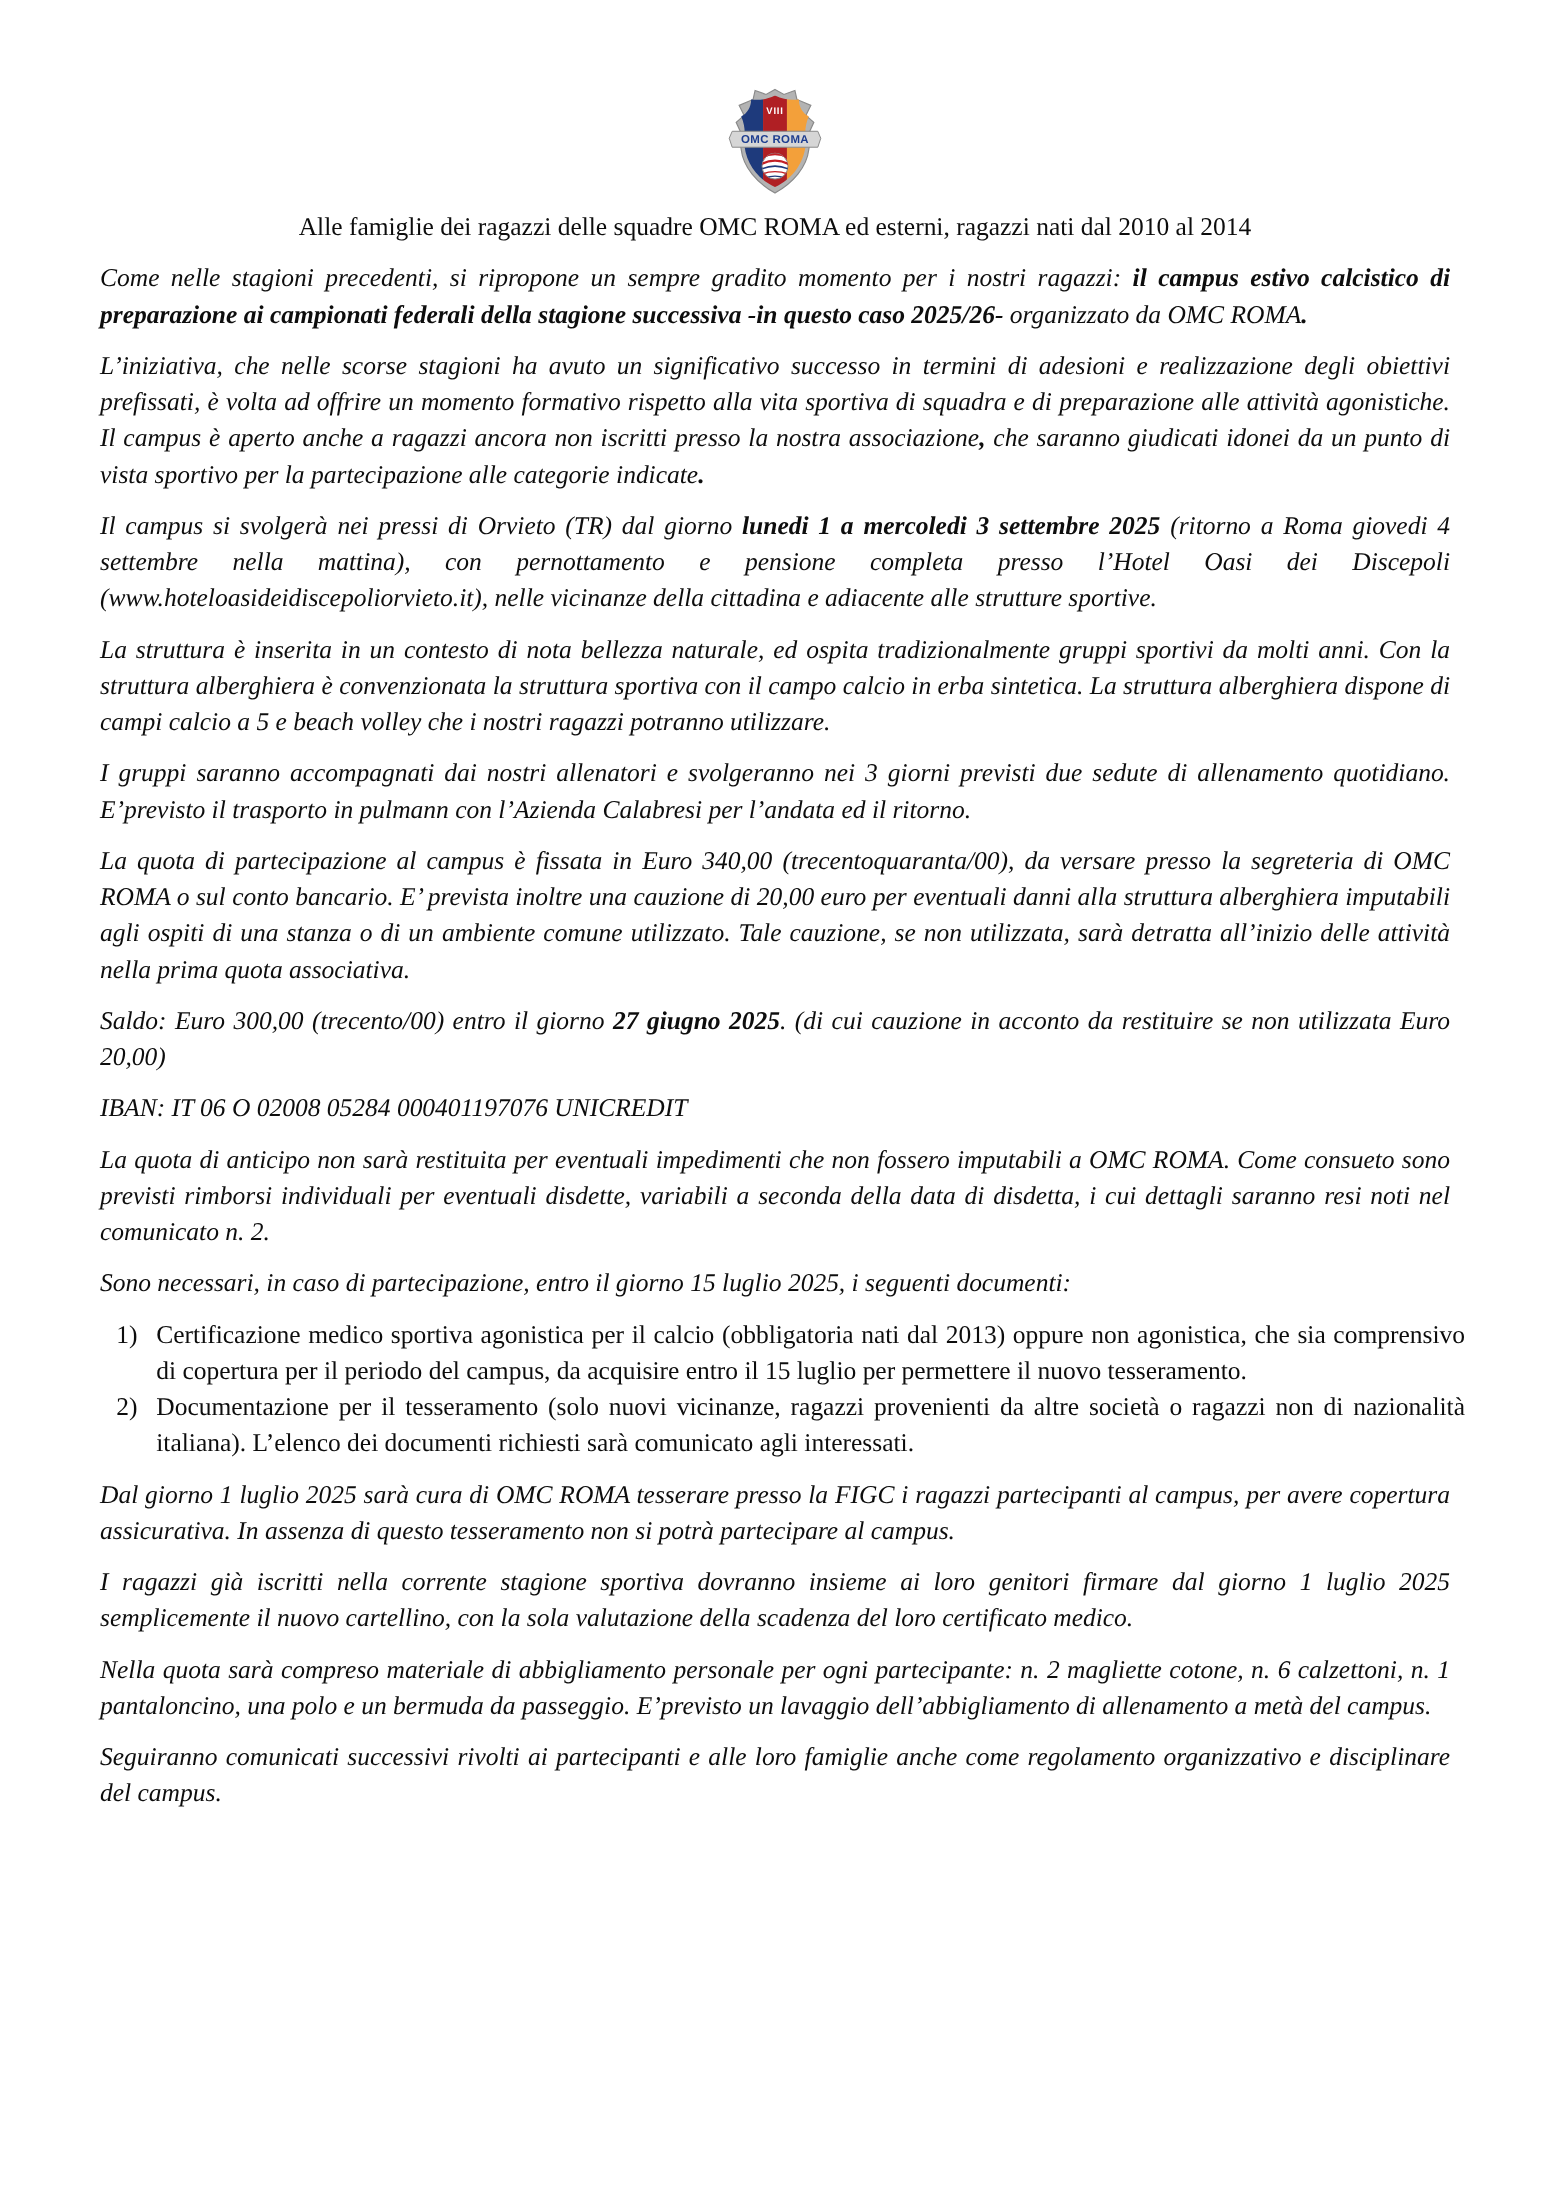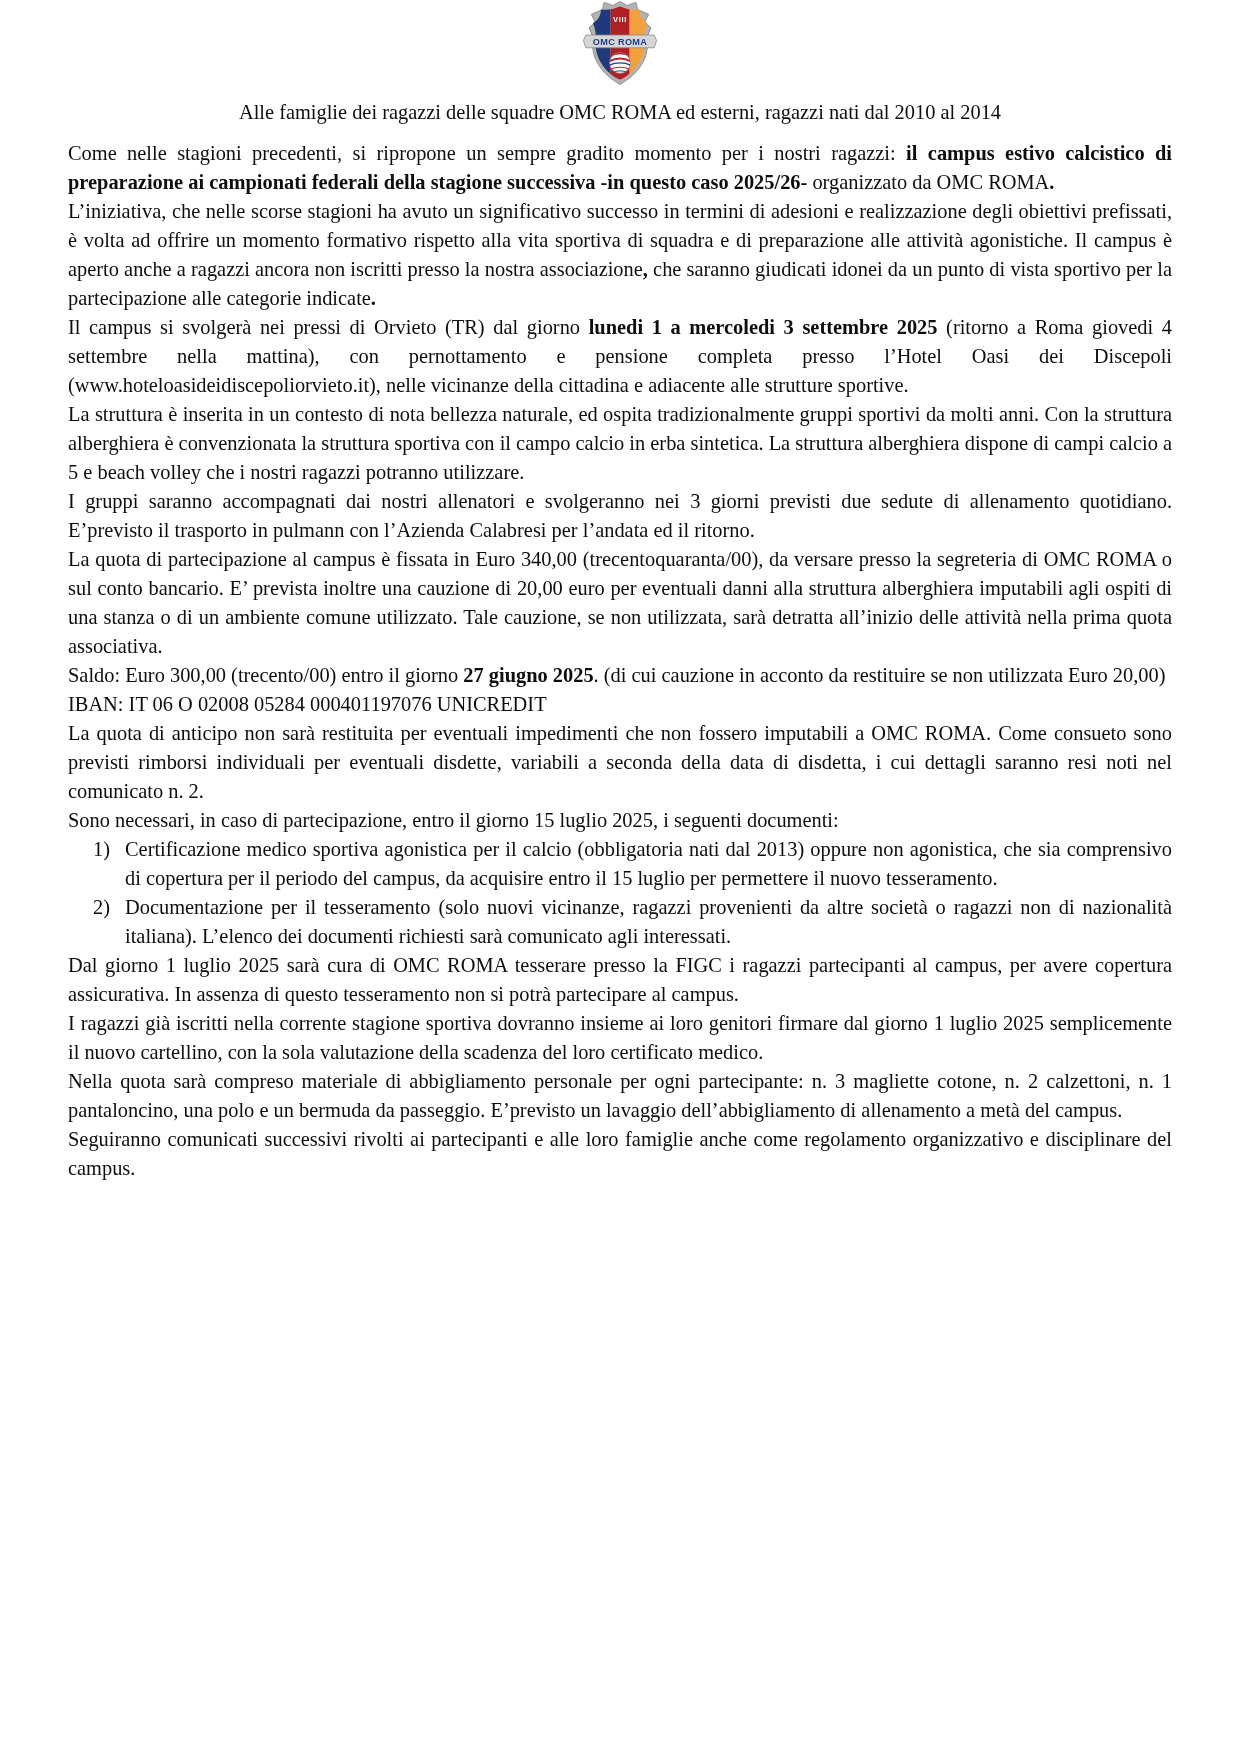--- a/index.html
+++ b/index.html
@@ -8,42 +8,44 @@
     min-height:1754px;
     background:#ffffff;
     font-family:"Liberation Serif","DejaVu Serif",serif;
     color:#0d0d0d;
   }
   .page{
     width:1240px;
     height:1458px;
     position:relative;
     box-sizing:border-box;
+    padding-top:70px;
     overflow:hidden;
   }
   .content{
     width:1104px;
     margin:0 auto;
     font-size:20.4px;
     line-height:29px;
   }
   .logo-wrap{
     text-align:center;
     margin:0 0 12px 0;
     line-height:0;
   }
   .logo-wrap svg{display:inline-block;}
   .center-line{
     margin:12px;
     text-align:center;
     white-space:pre-wrap;
   }
   p.para{
-    margin:0;
+    margin:12px;
     text-align:justify;
+    font-style:italic;
   }
   .bold{font-weight:700;}
   .list-item{
     display:flex;
     padding-left:25px;
   }
   .li-num{flex:0 0 32px;}
   .li-text{flex:1 1 auto;text-align:justify;}
   .footer{
     position:relative;
@@ -118,19 +120,19 @@
         <div class="list-item">
           <span class="li-num">1)</span>
           <span class="li-text"><span>Certificazione medico sportiva agonistica per il calcio (obbligatoria nati dal 2013) oppure non agonistica, che sia comprensivo di copertura per il periodo del campus, da acquisire entro il 15 luglio per permettere il nuovo tesseramento.</span></span>
         </div>
         <div class="list-item">
           <span class="li-num">2)</span>
           <span class="li-text"><span>Documentazione per il tesseramento (solo nuovi vicinanze, ragazzi provenienti da altre società o ragazzi non di nazionalità italiana). L’elenco dei documenti richiesti sarà comunicato agli interessati.</span></span>
         </div>
         <p class="para"><span>Dal giorno 1 luglio 2025 sarà cura di OMC ROMA tesserare presso la FIGC i ragazzi partecipanti al campus, per avere copertura assicurativa. In assenza di questo tesseramento non si potrà partecipare al campus.</span></p>
         <p class="para"><span>I ragazzi già iscritti nella corrente stagione sportiva dovranno insieme ai loro genitori firmare dal giorno 1 luglio 2025 semplicemente il nuovo cartellino, con la sola valutazione della scadenza del loro certificato medico.</span></p>
-        <p class="para"><span>Nella quota sarà compreso materiale di abbigliamento personale per ogni partecipante: n. 3 magliette cotone, n. 2 calzettoni, n. 1 pantaloncino, una polo e un bermuda da passeggio. E’previsto un lavaggio dell’abbigliamento di allenamento a metà del campus.</span></p>
+        <p class="para"><span>Nella quota sarà compreso materiale di abbigliamento personale per ogni partecipante: n. 2 magliette cotone, n. 6 calzettoni, n. 1 pantaloncino, una polo e un bermuda da passeggio. E’previsto un lavaggio dell’abbigliamento di allenamento a metà del campus.</span></p>
         <p class="para"><span>Seguiranno comunicati successivi rivolti ai partecipanti e alle loro famiglie anche come regolamento organizzativo e disciplinare del campus.</span></p>
       </div>
 
 
   </div>
 </div>
 
 </body></html>

